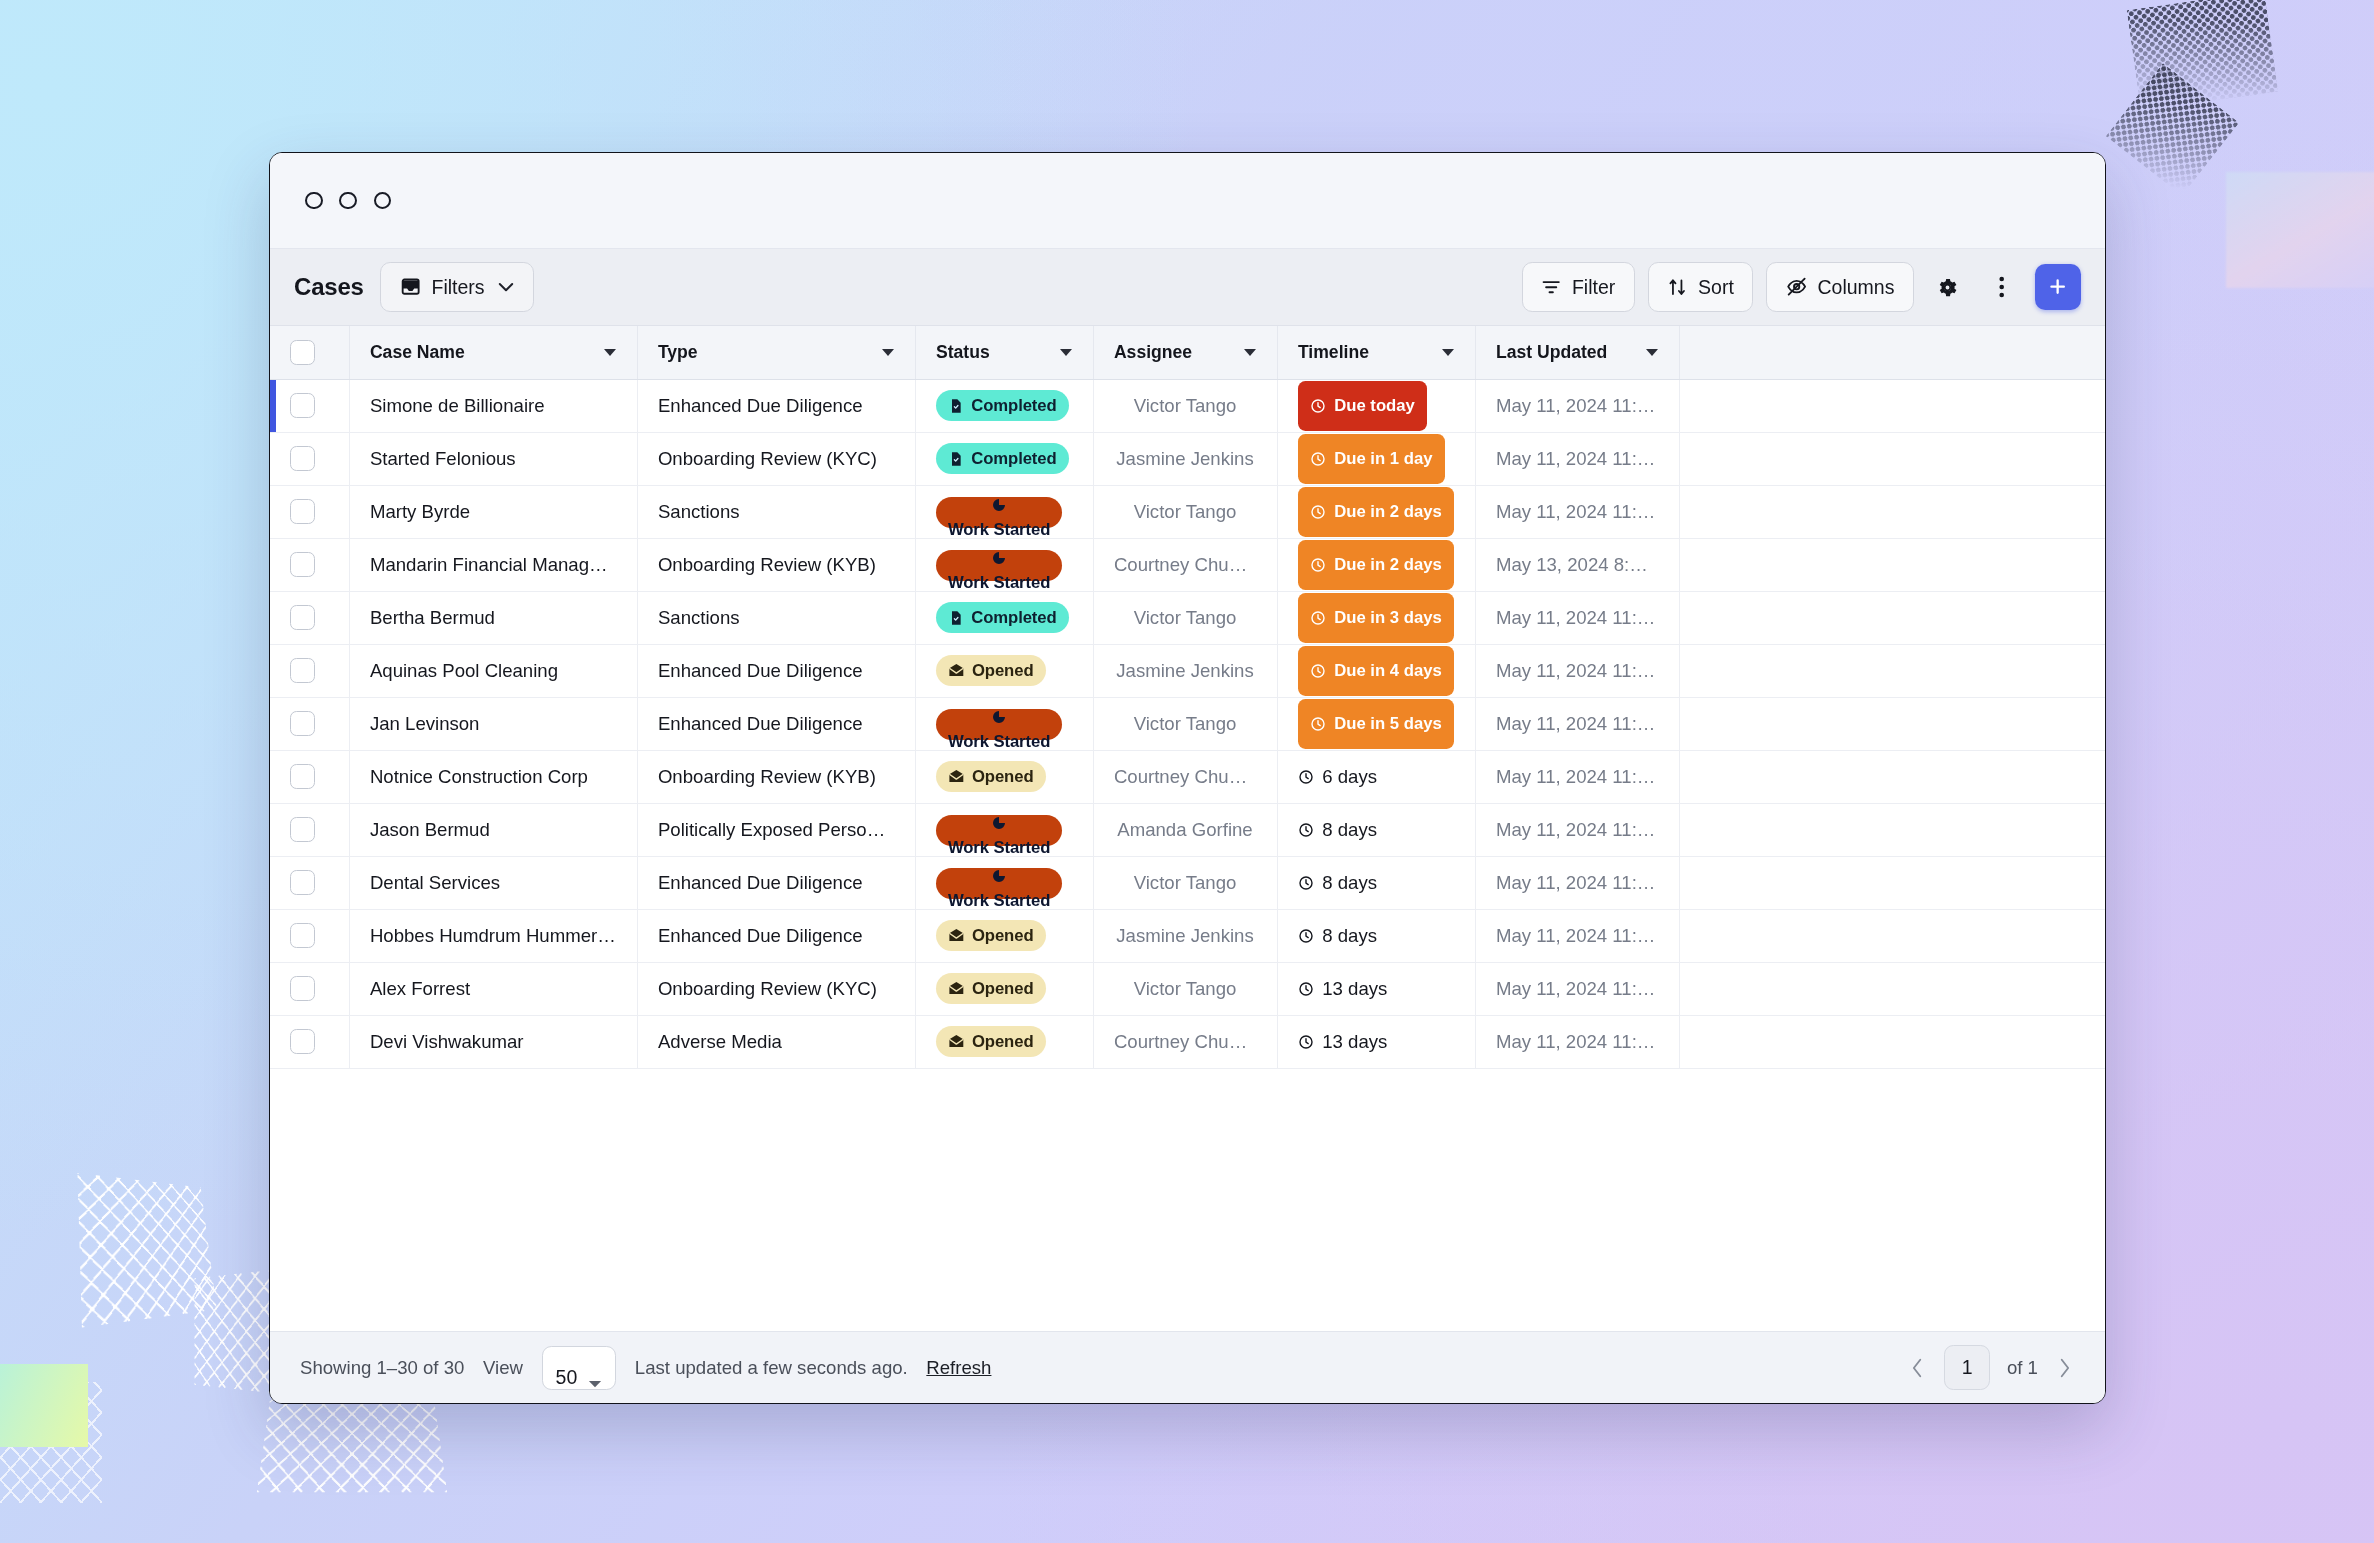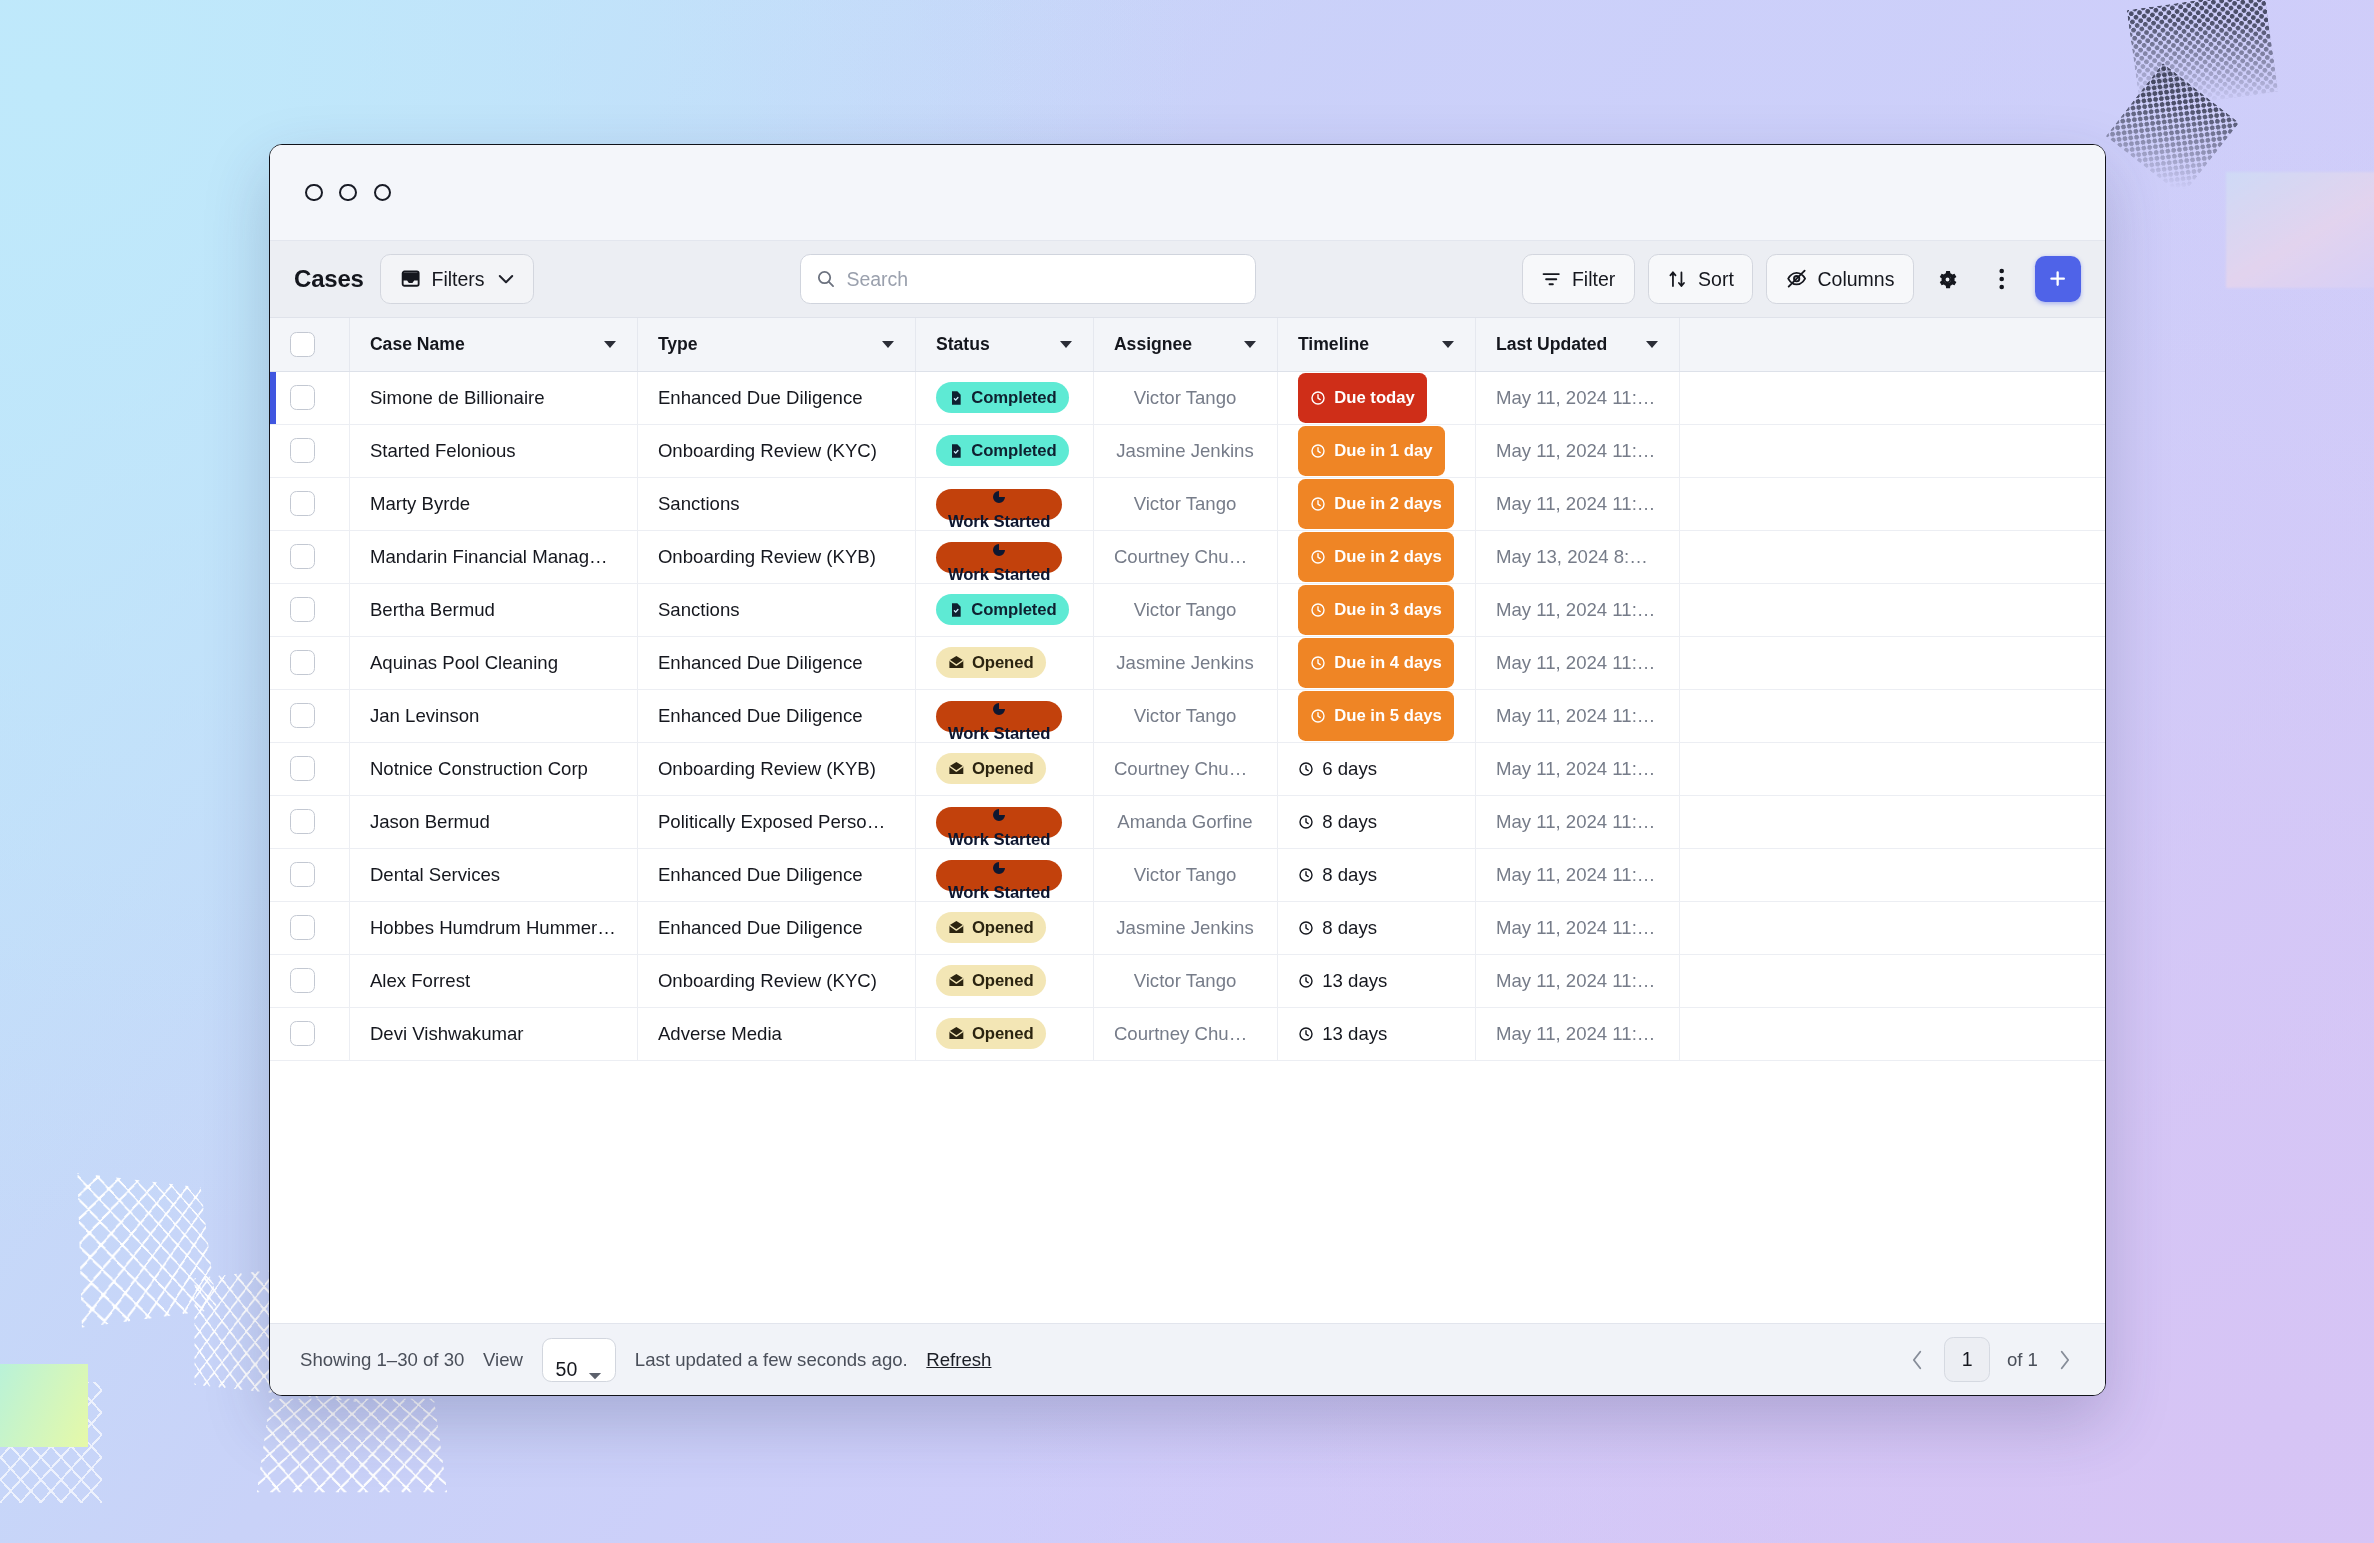--- a/index.html
+++ b/index.html
@@ -45,21 +45,21 @@
   }
   #mesh-a { left:82px; top:1176px; width:139px; height:139px; transform:perspective(241px) rotateY(24deg) rotateX(12deg); }
   #mesh-b { left:176px; top:1271px; width:176px; height:121px; transform:perspective(278px) rotateY(-26deg); }
   #mesh-c { left:264px; top:1391px; width:176px; height:102px; transform:perspective(278px) rotateX(24deg); }
   #mesh-d { left:0px;   top:1382px; width:102px; height:121px; opacity:.7; }
   #swatch-green { left:0px; top:1364px; width:88px; height:83px;
     background:linear-gradient(115deg,#b9f2d8 0%, #e6f9a8 100%); }
 
   
   .window {
-    position:absolute; left:269px; top:144px; width:1837px; height:1252px;
+    position:absolute; left:269px; top:152px; width:1837px; height:1252px;
     background:#ffffff; border-radius:13px;
     border:1.9px solid #11131a;
     box-shadow:0 26px 65px rgba(40,44,90,.22);
     overflow:hidden; display:flex; flex-direction:column;
   }
 
   .titlebar {
     height:96px; background:#f4f6fa; flex:0 0 auto;
     display:flex; align-items:center; padding:0 35px;
     border-bottom:0.9px solid #e3e6ee;
@@ -229,29 +229,20 @@
       <span>Filters</span>
       <span class="chev">
         <svg width="16" height="10.2" viewBox="0 0 18 11" fill="none" stroke="#20222b" stroke-width="2.3" stroke-linecap="round" stroke-linejoin="round">
             <path d="M2 2l7 7 7-7"></path>
           </svg>
       </span>
     </div>
 
     <div class="spacer"></div>
 
-    <div class="search">
-      <span>
-        <svg width="19.5" height="19.5" viewBox="0 0 24 24" fill="none" stroke="#6c727f" stroke-width="2.2" stroke-linecap="round">
-            <circle cx="10.5" cy="10.5" r="7"></circle>
-            <path d="M15.6 15.6L21 21"></path>
-          </svg>
-      </span>
-      <input type="text" placeholder="Search" style="">
-    </div>
 
     <div class="spacer"></div>
 
     <div class="toolbar-right">
       <div class="btn plain">
         <span>
           <svg width="20.4" height="20.4" viewBox="0 0 24 24" fill="none" stroke="#15171e" stroke-width="2.2" stroke-linecap="round">
               <path d="M3 6h18M6 12h12M10 18h4"></path>
             </svg>
         </span>

